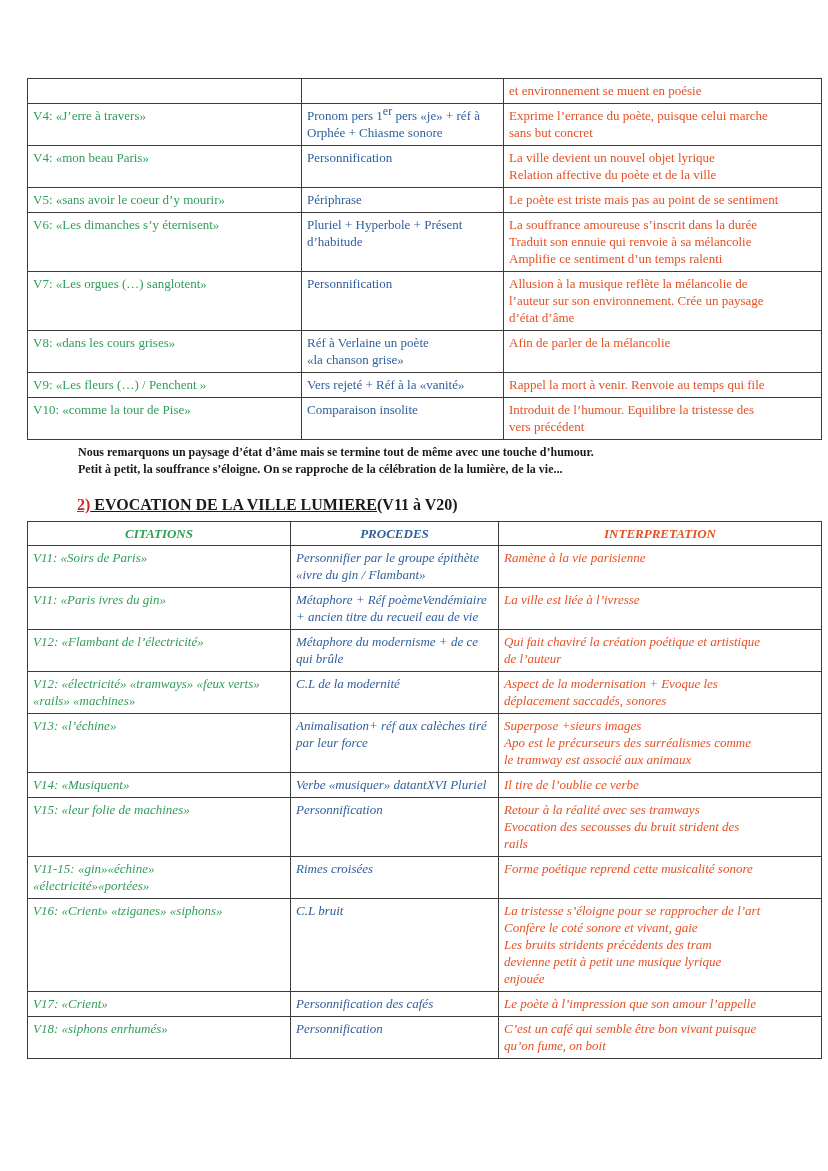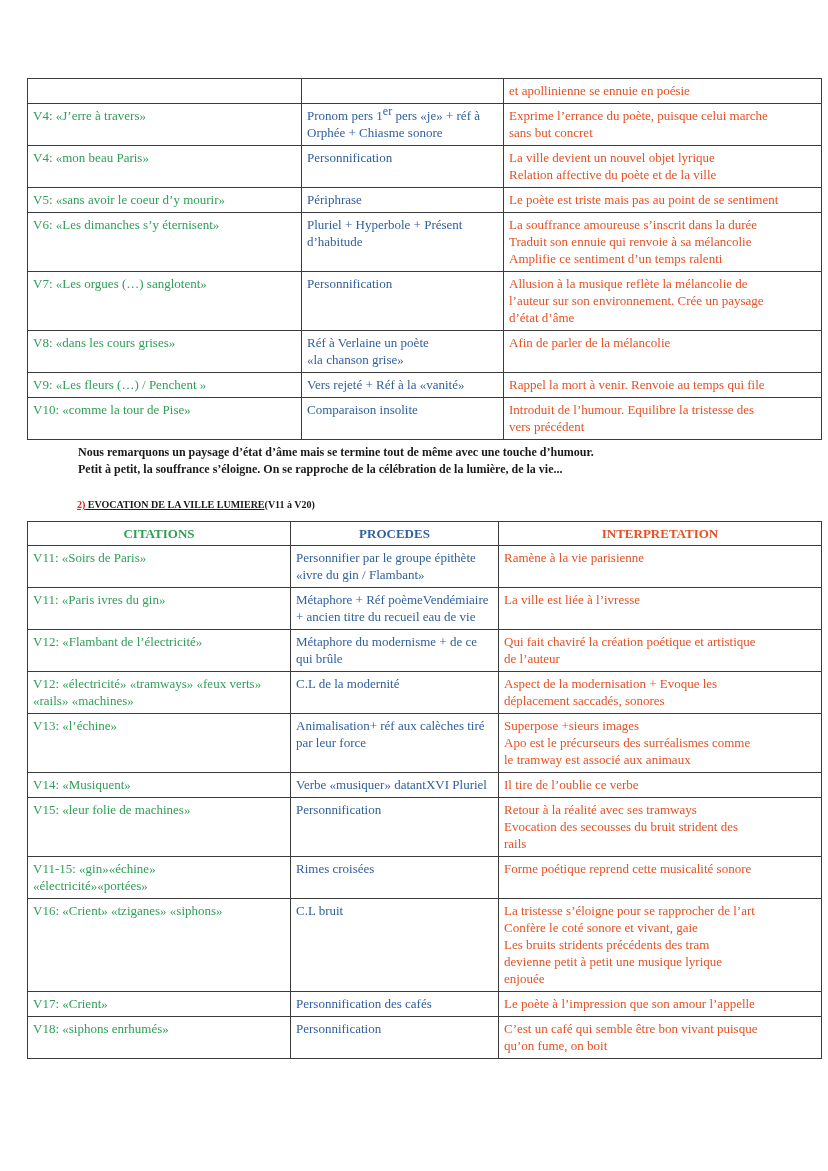--- a/index.html
+++ b/index.html
@@ -30,41 +30,41 @@
     overflow: hidden;
   }
   table.analysis th {
     text-align: center;
     vertical-align: middle;
     font-weight: bold;
     white-space: normal;
     padding: 3px 5px;
   }
   .t1 { margin-top: 78px; }
-  .t2 { margin-top: 7px; }
+  .t2 { margin-top: 7px; font-style: italic; }
 
   .col-cit  { color: #2f9e57; }
   .col-proc { color: #30609e; }
   .col-int  { color: #e55124; }
 
   sup.sp { font-size: 12px; line-height: 0; vertical-align: super; }
 
   .conclusion {
     margin: 4px 0 0 78px;
     width: 730px;
     font-weight: bold;
     font-size: 12px;
     line-height: 17px;
     color: #1a1a1a;
     white-space: pre-line;
   }
 
   .section-heading {
     margin: 17px 0 0 77px;
-    font-size: 10px;
+    font-size: 16px;
     font-weight: bold;
     line-height: 19px;
   }
   .section-heading .num {
     color: #da2420;
     text-decoration: underline;
   }
   .section-heading .title {
     color: #1a1a1a;
     text-decoration: underline;
@@ -79,21 +79,21 @@
   <table class="analysis t1">
     <colgroup>
         <col style="width:274px">
         <col style="width:202px">
         <col style="width:318px">
       </colgroup>
     <tbody>
       <tr>
         <td class="col-cit"></td>
         <td class="col-proc"></td>
-        <td class="col-int">et apollinienne se ennuie en poésie</td>
+        <td class="col-int">et environnement se muent en poésie</td>
       </tr>
       <tr>
         <td class="col-cit">V4: «J’erre à travers»</td>
         <td class="col-proc"><span>Pronom pers 1</span><sup class="sp">er</sup><span> pers «je» + réf à
 Orphée + Chiasme sonore</span></td>
         <td class="col-int">Exprime l’errance du poète, puisque celui marche
 sans but concret</td>
       </tr>
       <tr>
         <td class="col-cit">V4: «mon beau Paris»</td>

